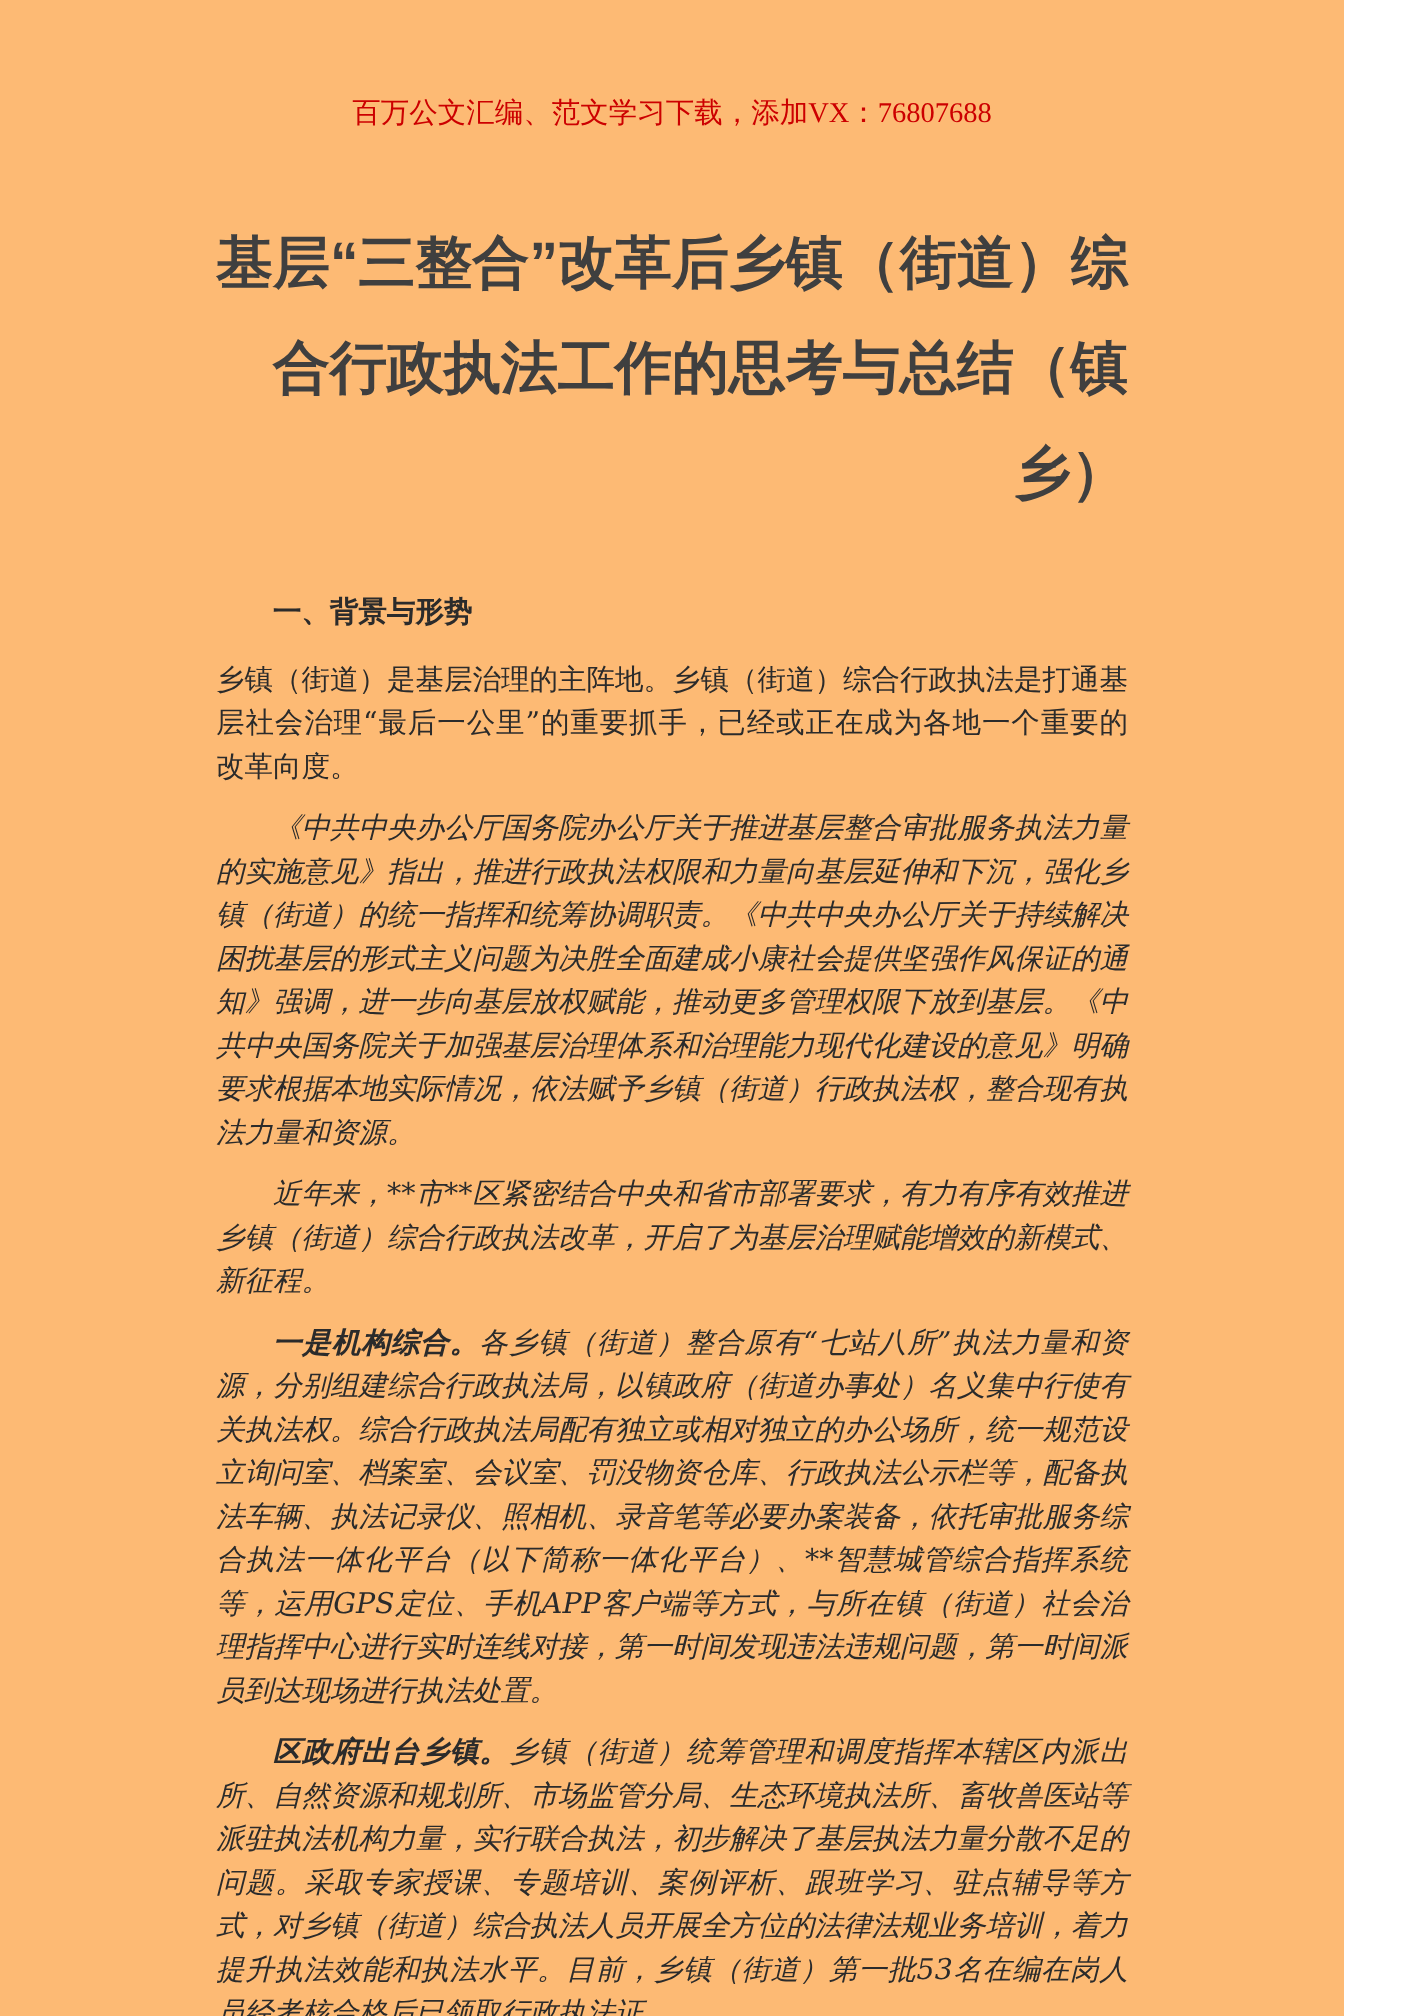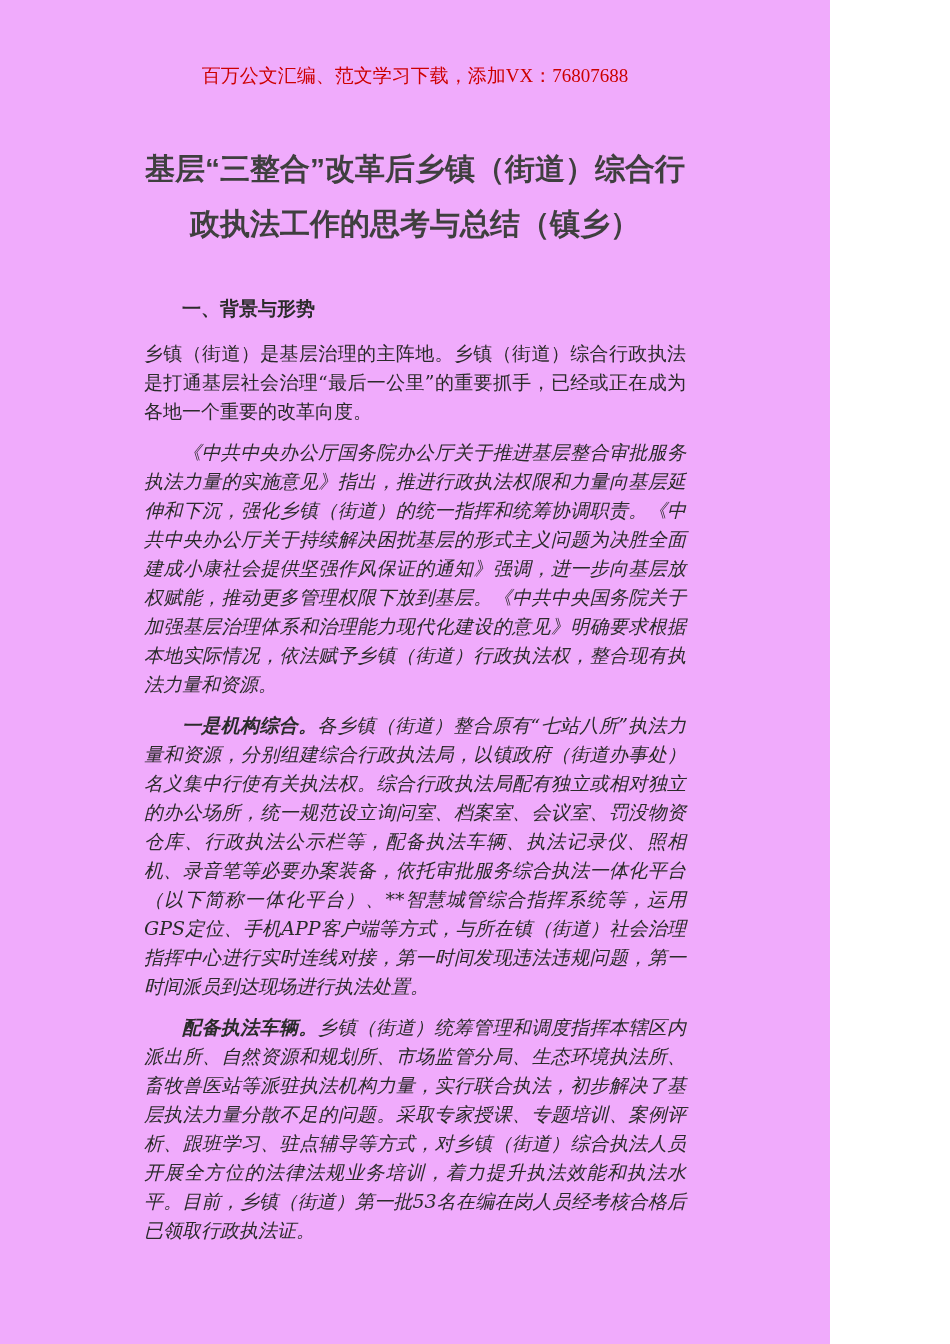--- a/index.html
+++ b/index.html
@@ -2,45 +2,45 @@
 <html><head>
 <meta charset="utf-8">
 <style>
   html, body {
     margin: 0;
     padding: 0;
     background: #ffffff;
   }
   .page {
     position: relative;
-    width: 830px;
+    width: 896px;
     height: 1344px;
     box-sizing: border-box;
-    background: #f0abfc;
+    background: #fdba74;
     padding: 64px 144px 40px 144px;
     overflow: hidden;
     font-family: "DejaVu Serif", "Liberation Serif", serif;
     color: #2b2b2b;
   }
   .notice {
     text-align: center;
     font-size: 19px;
     line-height: 1.3;
     color: #cc0000;
     margin: 0 0 52px 0;
     font-family: "Liberation Serif", "DejaVu Serif", serif;
   }
   .title {
-    font-size: 30px;
+    font-size: 38px;
     font-weight: 700;
     color: #3f3f3f;
     line-height: 1.85;
     margin: 0 0 42px 0;
     font-family: "Liberation Sans", "DejaVu Sans", sans-serif;
-    text-align: center;
+    text-align: right;
   }
   .doc-body {
     font-size: 19px;
     line-height: 29px;
   }
   .para {
     margin: 0 0 12px 0;
     text-align: justify;
   }
   .para.indent {
@@ -67,20 +67,21 @@
 
   <div class="doc-body">
 
     <p class="para heading">一、背景与形势</p>
 
     <p class="para">乡镇（街道）是基层治理的主阵地。乡镇（街道）综合行政执法是打通基层社会治理“最后一公里”的重要抓手，已经或正在成为各地一个重要的改革向度。</p>
 
     <p class="para indent">《中共中央办公厅国务院办公厅关于推进基层整合审批服务执法力量的实施意见》指出，推进行政执法权限和力量向基层延伸和下沉，强化乡镇（街道）的统一指挥和统筹协调职责。《中共中央办公厅关于持续解决困扰基层的形式主义问题为决胜全面建成小康社会提供坚强作风保证的通知》强调，进一步向基层放权赋能，推动更多管理权限下放到基层。《中共中央国务院关于加强基层治理体系和治理能力现代化建设的意见》明确要求根据本地实际情况，依法赋予乡镇（街道）行政执法权，整合现有执法力量和资源。</p>
 
 
+    <p class="para indent">近年来，**市**区紧密结合中央和省市部署要求，有力有序有效推进乡镇（街道）综合行政执法改革，开启了为基层治理赋能增效的新模式、新征程。</p>
 
     <p class="para indent"><span class="lead">一是机构综合。</span><span>各乡镇（街道）整合原有“七站八所”执法力量和资源，分别组建综合行政执法局，以镇政府（街道办事处）名义集中行使有关执法权。综合行政执法局配有独立或相对独立的办公场所，统一规范设立询问室、档案室、会议室、罚没物资仓库、行政执法公示栏等，配备执法车辆、执法记录仪、照相机、录音笔等必要办案装备，依托审批服务综合执法一体化平台（以下简称一体化平台）、**智慧城管综合指挥系统等，运用GPS定位、手机APP客户端等方式，与所在镇（街道）社会治理指挥中心进行实时连线对接，第一时间发现违法违规问题，第一时间派员到达现场进行执法处置。</span></p>
 
 
-    <p class="para indent"><span class="lead">配备执法车辆。</span><span>乡镇（街道）统筹管理和调度指挥本辖区内派出所、自然资源和规划所、市场监管分局、生态环境执法所、畜牧兽医站等派驻执法机构力量，实行联合执法，初步解决了基层执法力量分散不足的问题。采取专家授课、专题培训、案例评析、跟班学习、驻点辅导等方式，对乡镇（街道）综合执法人员开展全方位的法律法规业务培训，着力提升执法效能和执法水平。目前，乡镇（街道）第一批53名在编在岗人员经考核合格后已领取行政执法证。</span></p>
+    <p class="para indent"><span class="lead">区政府出台乡镇。</span><span>乡镇（街道）统筹管理和调度指挥本辖区内派出所、自然资源和规划所、市场监管分局、生态环境执法所、畜牧兽医站等派驻执法机构力量，实行联合执法，初步解决了基层执法力量分散不足的问题。采取专家授课、专题培训、案例评析、跟班学习、驻点辅导等方式，对乡镇（街道）综合执法人员开展全方位的法律法规业务培训，着力提升执法效能和执法水平。目前，乡镇（街道）第一批53名在编在岗人员经考核合格后已领取行政执法证。</span></p>
 
   </div>
 </div>
 
 </body></html>

